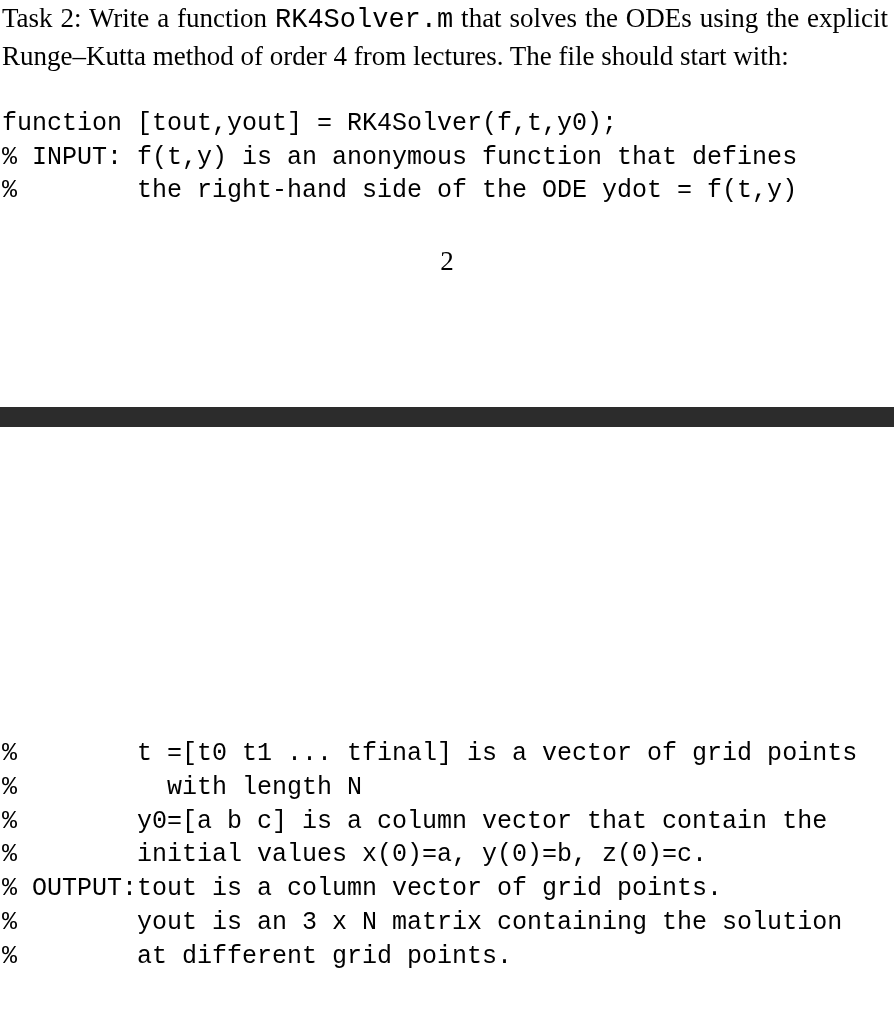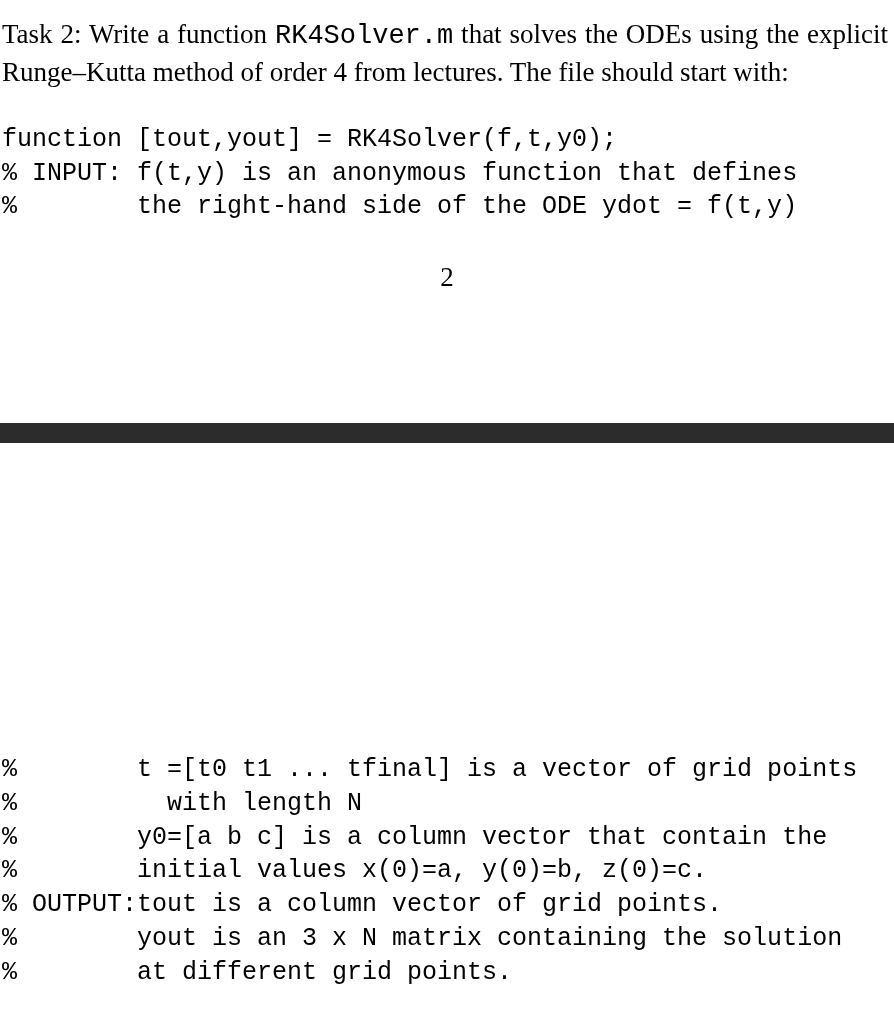--- a/index.html
+++ b/index.html
@@ -11,21 +11,21 @@
     color: #000000;
   }
   .page {
     width: 894px;
     box-sizing: border-box;
     padding: 0;
   }
   .prose {
     font-size: 27px;
     line-height: 1.35;
-    padding: 16px 6px 0 2px;
+    padding: 0 6px 0 2px;
     text-align: justify;
   }
   .codeface {
     font-family: "Courier New", Courier, monospace;
   }
   .codeblock {
     font-family: "Courier New", Courier, monospace;
     font-size: 25px;
     line-height: 1.35;
     white-space: pre;

